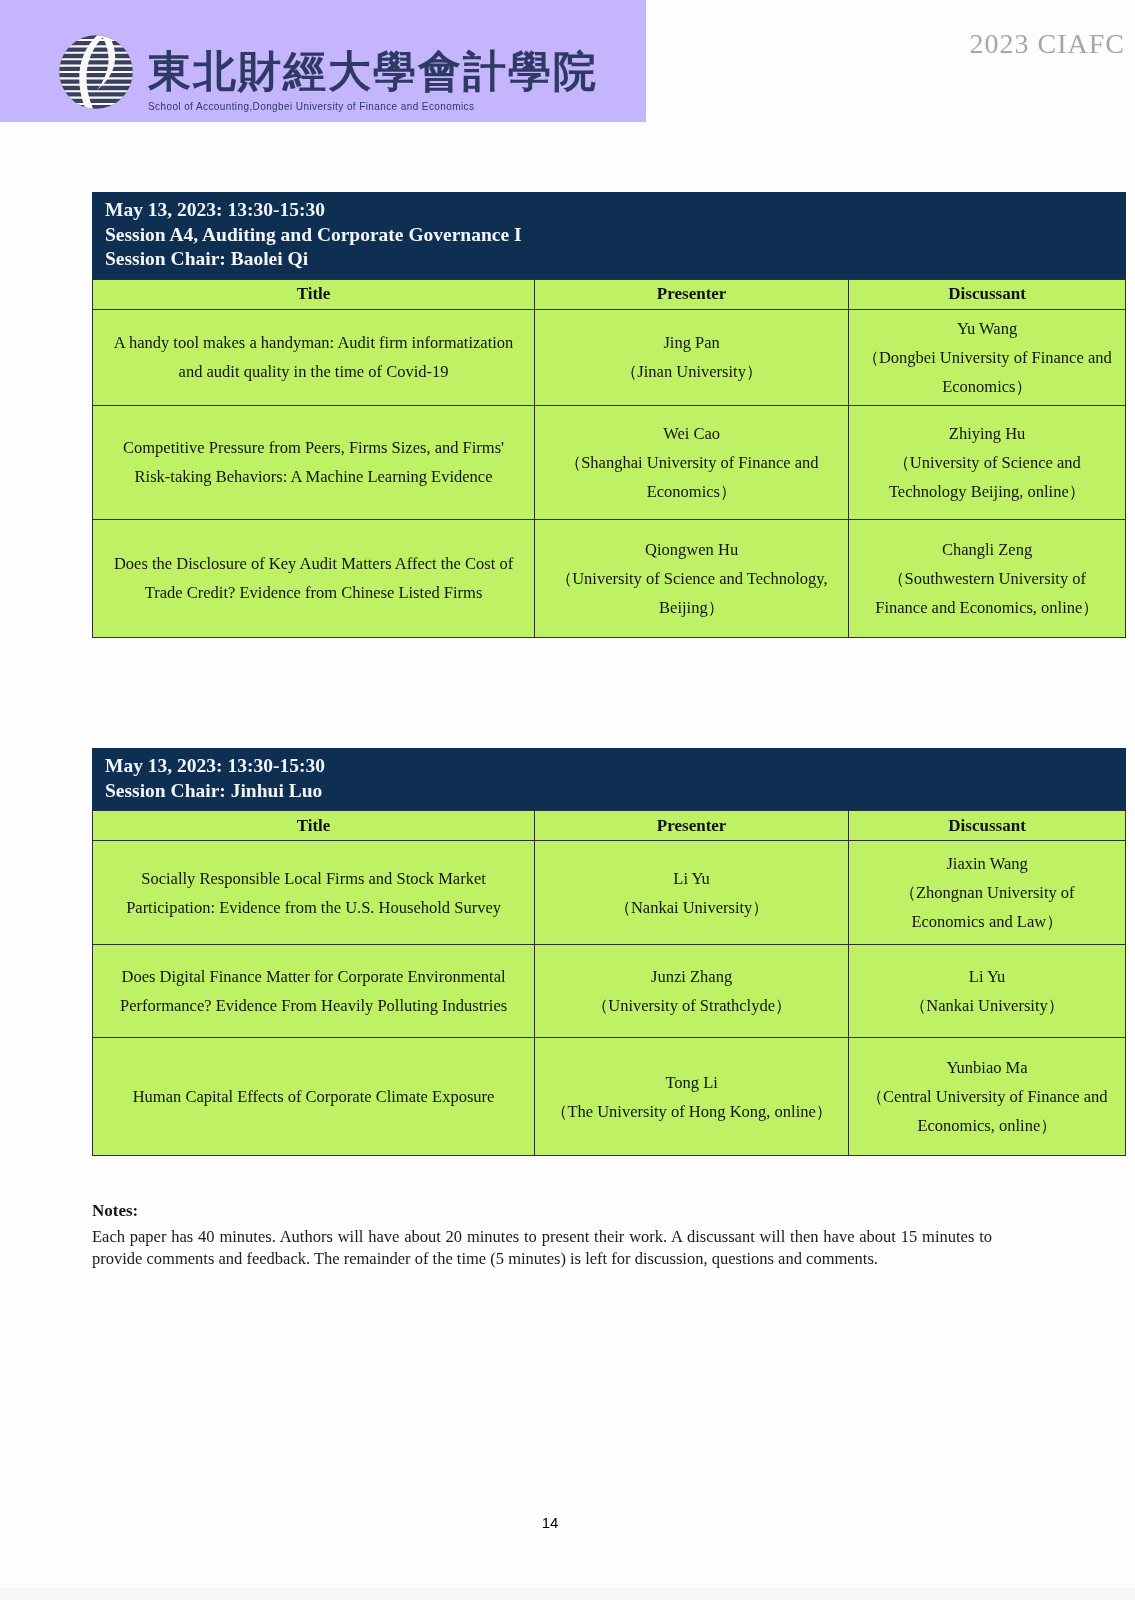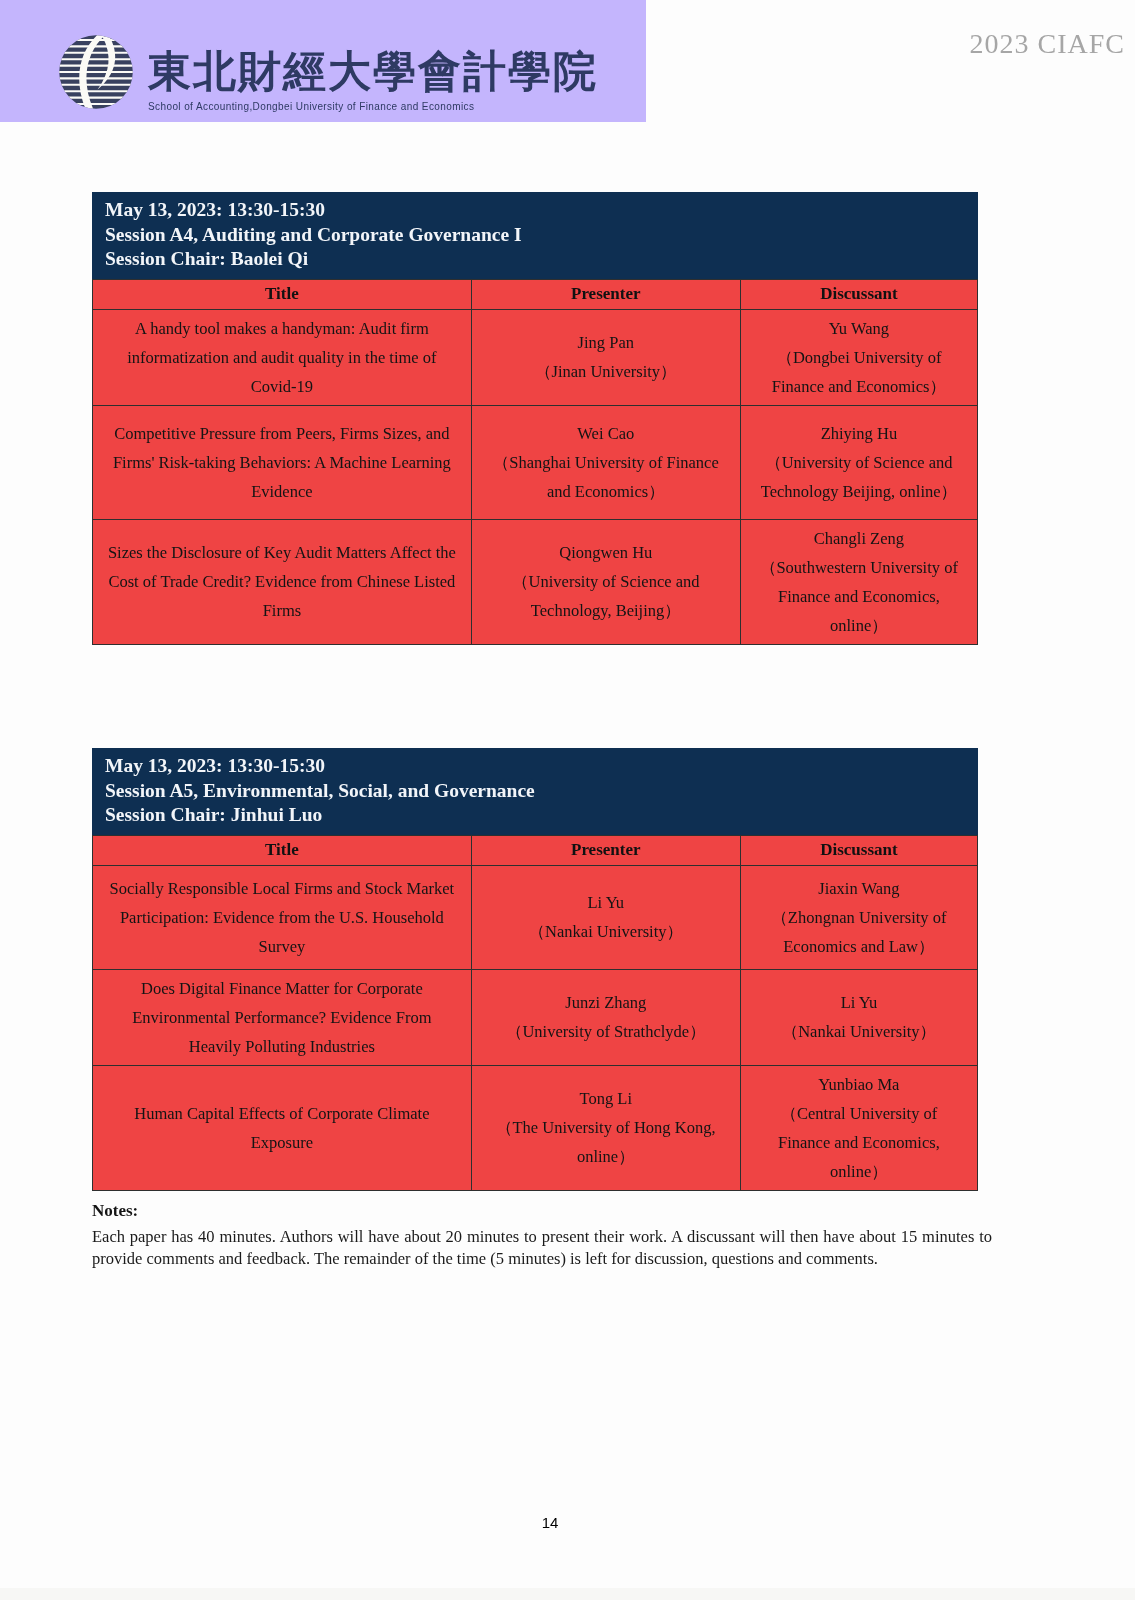--- a/index.html
+++ b/index.html
@@ -32,34 +32,34 @@
     font-family:"Liberation Sans", sans-serif;
     white-space:nowrap;
   }
   .badge {
     position:absolute; top:28px; right:10px;
     font-family:"Liberation Serif", serif;
     font-size:28px; color:#a6a6a6; letter-spacing:1px;
   }
 
   
-  .session-block { position:absolute; left:92px; width:886px; }
+  .session-block { position:absolute; left:92px; width:1034px; }
   .session-block.first  { top:192px; }
   .session-block.second { top:748px; }
 
   .session-header {
     background:#0e2f52; color:#f2f5f9;
     padding:6px 13px 7px 13px;
     font-weight:700; font-size:19.5px; line-height:24.5px;
   }
   .session-header .hline { white-space:nowrap; }
 
   table.session-table {
     width:100%; border-collapse:collapse;
-    background:#ef4444;
+    background:#bef264;
   }
   table.session-table, table.session-table td, table.session-table th {
     border:1px solid #2f2f2f;
   }
   table.session-table { border-width:1.5px; }
   th.colhead {
     font-size:17px; font-weight:700; color:#111;
     height:30px; text-align:center; padding:2px 6px;
     border-bottom-width:1.5px;
   }
@@ -168,38 +168,37 @@
       <td class="cell">
         <div>Wei Cao</div>
         <div>（Shanghai University of Finance and Economics）</div>
       </td>
       <td class="cell">
         <div>Zhiying Hu</div>
         <div>（University of Science and Technology Beijing, online）</div>
       </td>
     </tr>
     <tr class="h118">
-      <td class="cell">Sizes the Disclosure of Key Audit Matters Affect the Cost of Trade Credit? Evidence from Chinese Listed Firms</td>
+      <td class="cell">Does the Disclosure of Key Audit Matters Affect the Cost of Trade Credit? Evidence from Chinese Listed Firms</td>
       <td class="cell">
         <div>Qiongwen Hu</div>
         <div>（University of Science and Technology, Beijing）</div>
       </td>
       <td class="cell">
         <div>Changli Zeng</div>
         <div>（Southwestern University of Finance and Economics, online）</div>
       </td>
     </tr>
   </tbody>
     </table>
 </div>
 
 <div class="session-block second">
   <div class="session-header">
     <div class="hline">May 13, 2023: 13:30-15:30</div>
-    <div class="hline">Session A5, Environmental, Social, and Governance</div>
     <div class="hline">Session Chair: Jinhui Luo</div>
   </div>
   <table class="session-table">
     <colgroup>
         <col class="c-title">
         <col class="c-presenter">
         <col class="c-discussant">
       </colgroup>
     <tbody>
         <tr>

